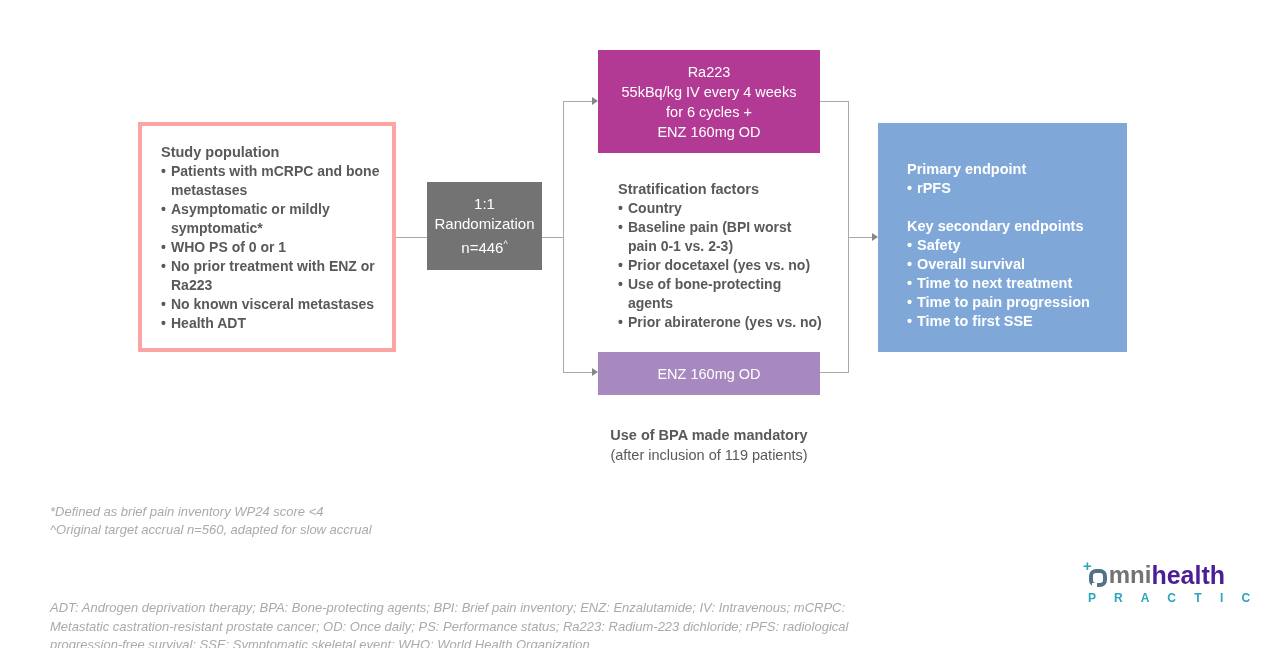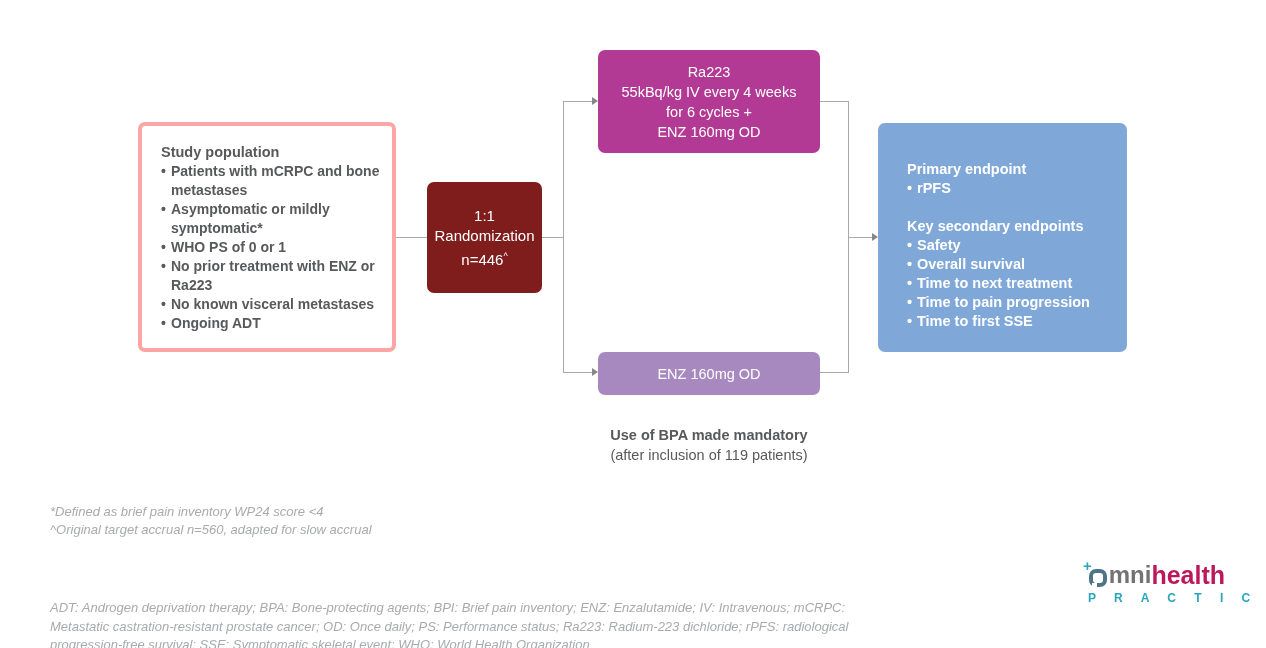--- a/index.html
+++ b/index.html
@@ -1,34 +1,34 @@
 <!DOCTYPE html>
 <html><head>
 <meta charset="utf-8">
 <style>
   html,body { margin:0; padding:0; background:#fff; }
   .canvas {
     position:relative; width:1266px; height:648px; background:#ffffff;
     font-family:"Liberation Sans", sans-serif; color:#58595b; overflow:hidden;
   }
-  .abs { position:absolute; box-sizing:border-box;border-radius:7px; }
+  .abs { position:absolute; box-sizing:border-box; }
 
   
   .study-box {
     left:138px; top:122px; width:258px; height:230px;
     background:#ffffff; border:4px solid #fca5a5;
     padding:17px 12px 0 19px; font-size:14px; line-height:19px;
   }
   .box-title { font-weight:bold; font-size:14.5px; }
   ul.bullets { margin:0; padding:0; list-style:none;font-weight:bold; }
   ul.bullets li { position:relative; padding-left:10px; }
   ul.bullets li::before { content:"\2022"; position:absolute; left:0; }
 
   .rand-box {
-    left:427px; top:182px; width:115px; height:111px; background:#7f1d1d;
+    left:427px; top:182px; width:115px; height:88px; background:#737373;
     color:#fff; display:flex; flex-direction:column; align-items:center;
     justify-content:center; text-align:center; font-size:15px; line-height:20px;
   }
   .rand-box sup { font-size:9px; }
 
   .ra223-box {
     left:598px; top:50px; width:222px; height:103px; background:#b23a94;
     color:#fff; display:flex; flex-direction:column; align-items:center;
     justify-content:center; text-align:center; font-size:14.5px; line-height:20px;
   }
@@ -80,56 +80,66 @@
   .logo-sq {
     position:absolute; left:4px; top:9px; width:10px; height:10px;
     border:4.5px solid #4f7487; border-radius:7px;
   }
   .logo-sq-gap { position:absolute; left:7px; top:23px; width:5px; height:6px; background:#fff; }
   .logo-plus {
     position:absolute; left:-2px; top:-3px; color:#29a7bd;
     font-size:15px; font-weight:bold;
   }
   .logo-mni { color:#737373; font-size:24px; font-weight:600; line-height:26px; }
-  .logo-health { color:#be185d; font-size:25px; font-weight:bold; line-height:26px; }
+  .logo-health { color:#4c1d95; font-size:25px; font-weight:bold; line-height:26px; }
   .logo-practice {
     color:#29a7bd; font-size:12px; font-weight:bold;
     letter-spacing:7.5px; margin-top:3px; padding-left:3px; white-space:nowrap;
   }
 </style>
 </head>
 <body>
 
 <div class="canvas">
 
   <div class="abs study-box">
     <div class="box-title">Study population</div>
     <ul class="bullets">
       <li>Patients with mCRPC and bone metastases</li>
       <li>Asymptomatic or mildly symptomatic*</li>
       <li>WHO PS of 0 or 1</li>
       <li>No prior treatment with ENZ or Ra223</li>
       <li>No known visceral metastases</li>
-      <li>Ongoing ADT</li>
+      <li>Health ADT</li>
     </ul>
   </div>
 
   <div class="abs rand-box">
     <div>1:1</div>
     <div>Randomization</div>
     <div><span>n=446</span><sup>^</sup></div>
   </div>
 
   <div class="abs ra223-box">
     <div>Ra223</div>
     <div>55kBq/kg IV every 4 weeks</div>
     <div>for 6 cycles +</div>
     <div>ENZ 160mg OD</div>
   </div>
 
+  <div class="abs strat">
+    <div class="box-title">Stratification factors</div>
+    <ul class="bullets">
+      <li>Country</li>
+      <li>Baseline pain (BPI worst pain 0-1 vs. 2-3)</li>
+      <li>Prior docetaxel (yes vs. no)</li>
+      <li>Use of bone-protecting agents</li>
+      <li>Prior abiraterone (yes vs. no)</li>
+    </ul>
+  </div>
 
   <div class="abs enz-box">
     <div>ENZ 160mg OD</div>
   </div>
 
   <div class="abs bpa-note">
     <div class="bold">Use of BPA made mandatory</div>
     <div>(after inclusion of 119 patients)</div>
   </div>
 

